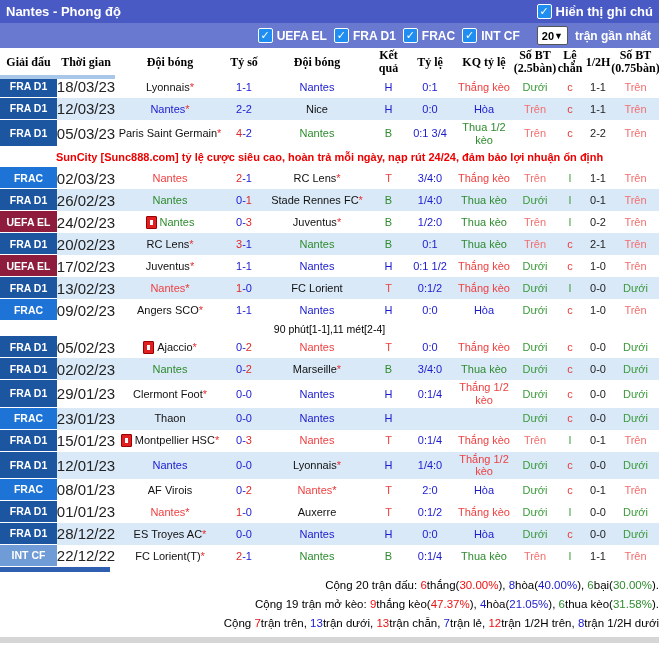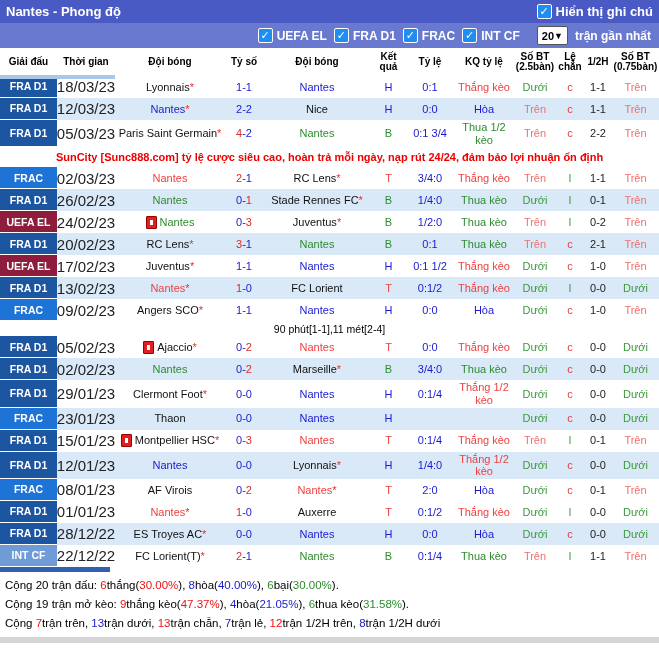--- a/index.html
+++ b/index.html
@@ -13,21 +13,21 @@
     display:flex;justify-content:flex-end;align-items:center;gap:7px;padding:0 8px;box-sizing:border-box;}
   .chk{width:13px;height:13px;background:#1f8ef0;border:1px solid #fff;border-radius:2px;
     color:#fff;font-size:11px;line-height:12px;text-align:center;display:inline-block;flex:0 0 auto;}
   .chkrow{display:flex;align-items:center;gap:4px;}
   .selectbox{background:#fff;color:#000;border:1px solid #555;border-radius:2px;height:17px;
     display:flex;align-items:center;padding:0 4px;font-size:11px;font-weight:bold;margin-left:10px;}
   .selectbox .car{font-size:9px;}
 
   
   .thead{display:flex;background:#fff;color:#000;font-weight:bold;
-    font-size:10px;min-height:28px;position:relative;}
+    font-size:12px;min-height:28px;position:relative;font-family:Liberation Serif, serif;}
   .thead .hc{display:flex;align-items:center;justify-content:center;text-align:center;line-height:1.05;box-sizing:border-box;padding:1px;}
   .underline1{position:absolute;left:0;bottom:-3px;width:115px;height:4px;background:#a9c7e8;}
 
   
   .c0{width:57px;}.c1{width:58px;}.c2{width:110px;}.c3{width:38px;}.c4{width:108px;}
   .c5{width:35px;}.c6{width:48px;}.c7{width:60px;}.c8{width:42px;}.c9{width:28px;}
   .c10{width:28px;}.c11{width:47px;}
 
   
   .mrow{display:flex;align-items:stretch;min-height:22px;font-size:11px;background:#fff;}
@@ -61,21 +61,21 @@
 
   
   .adrow{min-height:20px;display:flex;align-items:center;justify-content:center;background:#fff;
     color:#ee0000;font-weight:bold;font-size:11px;}
   .noterow{min-height:15px;display:flex;align-items:center;justify-content:center;background:#fff;
     color:#000;font-size:10.5px;}
 
   
   .bottomedge{width:110px;height:5px;background:#2e5fb0;}
   .summary{padding:4px 0 2px 5px;font-size:11.5px;color:#000;background:#fff;}
-  .summary .line{line-height:19px;}
+  .summary .line{line-height:19px;text-align:right;}
   .sk{color:#000;}.sr{color:#ee1111;}.sb{color:#1a1acf;}.sg{color:#2e8b2e;}
   .graybar{height:6px;background:#d6d6d6;margin-top:2px;}
 </style>
 </head>
 <body>
 
 <div class="wrap">
 
   <div class="titlebar">
     <span>Nantes - Phong độ</span>

